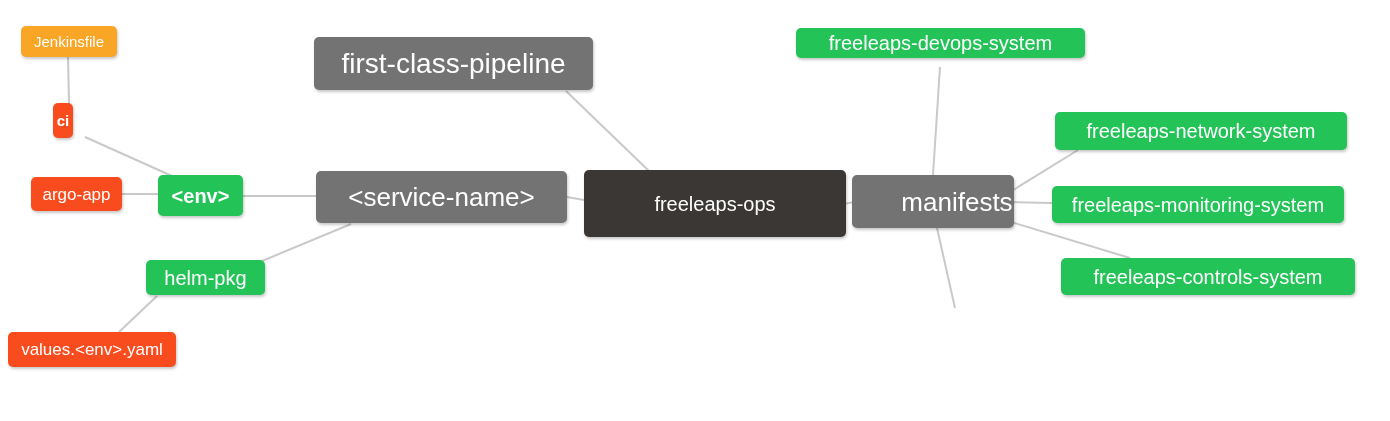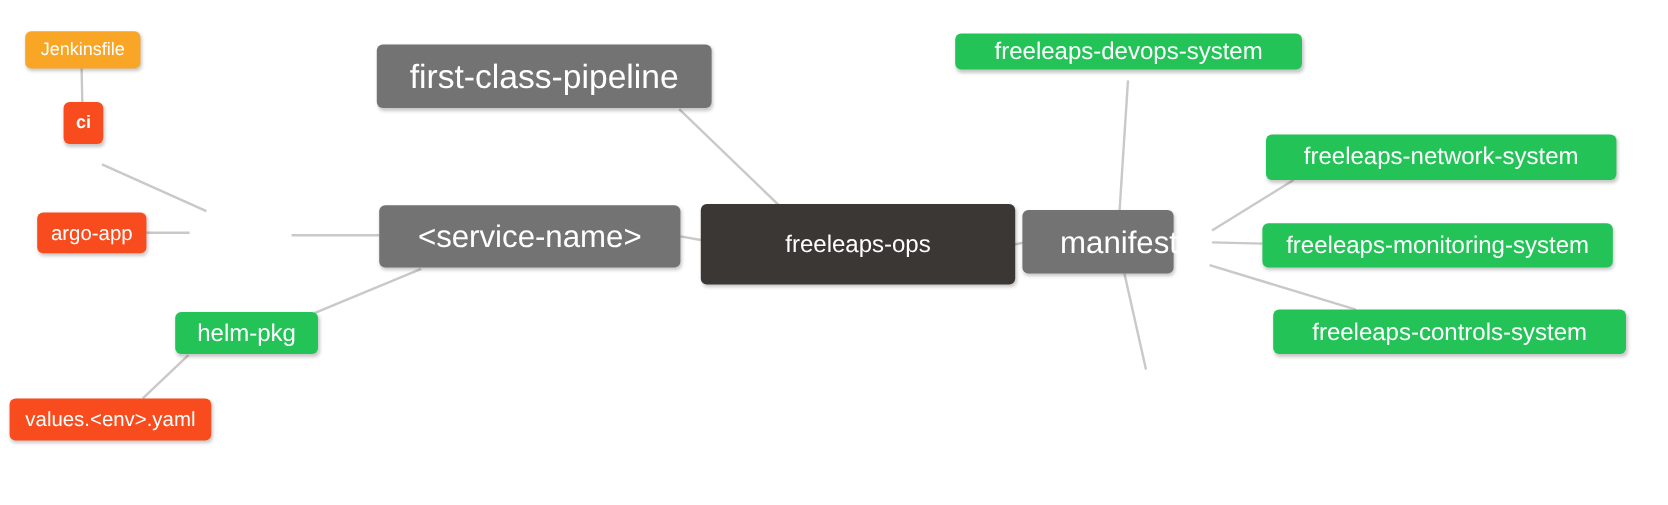--- a/index.html
+++ b/index.html
@@ -23,29 +23,29 @@
     box-sizing:border-box;
     line-height:1;
   }
   .orange{background:#f9a626;}
   .red{background:#f84c1e;}
   .green{background:#23c358;}
   .blue{background:#737373;}
   .dark{background:#3b3734;}
 
   .n-jenkinsfile{left:21px;top:26px;width:96px;height:31px;font-size:15px;}
-  .n-ci{left:53px;top:85px;width:33px;height:35px;font-size:15px;font-weight:700;}
+  .n-ci{left:53px;top:103px;width:20px;height:35px;font-size:15px;font-weight:700;}
   .n-argo-app{left:31px;top:177px;width:91px;height:34px;font-size:17px;}
   .n-env{left:158px;top:175px;width:85px;height:41px;font-size:20px;font-weight:700;}
   .n-helm-pkg{left:146px;top:260px;width:119px;height:35px;font-size:20px;}
   .n-values{left:8px;top:332px;width:168px;height:35px;font-size:17px;}
   .n-pipeline{left:314px;top:37px;width:279px;height:53px;font-size:28px;}
   .n-service{left:316px;top:171px;width:251px;height:52px;font-size:26px;}
   .n-ops{left:584px;top:170px;width:262px;height:67px;font-size:20px;}
-  .n-manifests{left:852px;top:175px;width:126px;height:53px;font-size:26px;padding-left:48px;}
+  .n-manifests{left:852px;top:175px;width:162px;height:53px;font-size:26px;padding-left:48px;}
   .n-devops{left:796px;top:28px;width:289px;height:30px;font-size:20px;}
   .n-network{left:1055px;top:112px;width:292px;height:38px;font-size:20px;}
   .n-monitoring{left:1052px;top:186px;width:292px;height:37px;font-size:20px;}
   .n-controls{left:1061px;top:258px;width:294px;height:37px;font-size:20px;}
   .n-storage{left:813px;top:308px;width:293px;height:38px;font-size:20px;}
 </style>
 </head>
 <body>
 
 <div class="canvas">
@@ -63,20 +63,21 @@
     <line x1="933" y1="175" x2="940" y2="67"></line>
     <line x1="1010" y1="192" x2="1078" y2="150"></line>
     <line x1="1010" y1="202" x2="1052" y2="203"></line>
     <line x1="1008" y1="221" x2="1130" y2="258"></line>
     <line x1="937" y1="228" x2="955" y2="308"></line>
   </svg>
 
   <div class="node orange n-jenkinsfile">Jenkinsfile</div>
   <div class="node red    n-ci">ci</div>
   <div class="node red    n-argo-app">argo-app</div>
+  <div class="node green  n-env">&lt;env&gt;</div>
   <div class="node red    n-values">values.&lt;env&gt;.yaml</div>
   <div class="node green  n-helm-pkg">helm-pkg</div>
   <div class="node blue   n-pipeline">first-class-pipeline</div>
   <div class="node blue   n-service">&lt;service-name&gt;</div>
   <div class="node dark   n-ops">freeleaps-ops</div>
   <div class="node blue   n-manifests">manifests</div>
   <div class="node green  n-devops">freeleaps-devops-system</div>
   <div class="node green  n-network">freeleaps-network-system</div>
   <div class="node green  n-monitoring">freeleaps-monitoring-system</div>
   <div class="node green  n-controls">freeleaps-controls-system</div>

